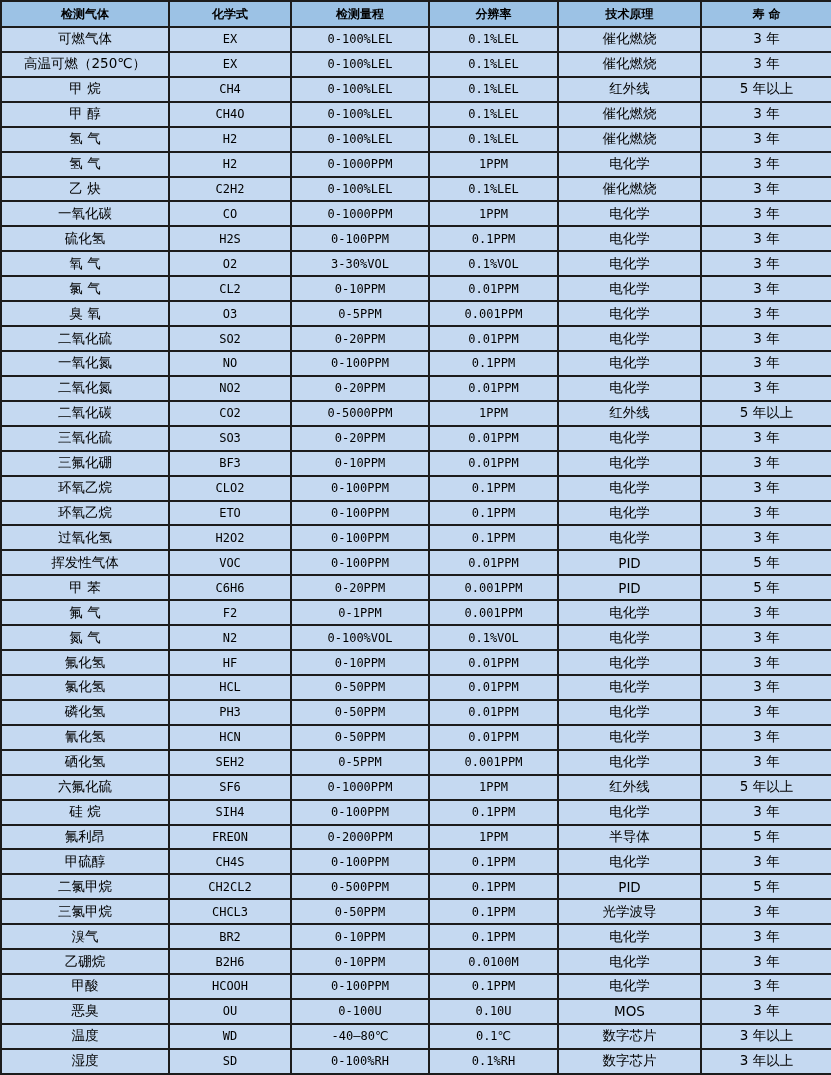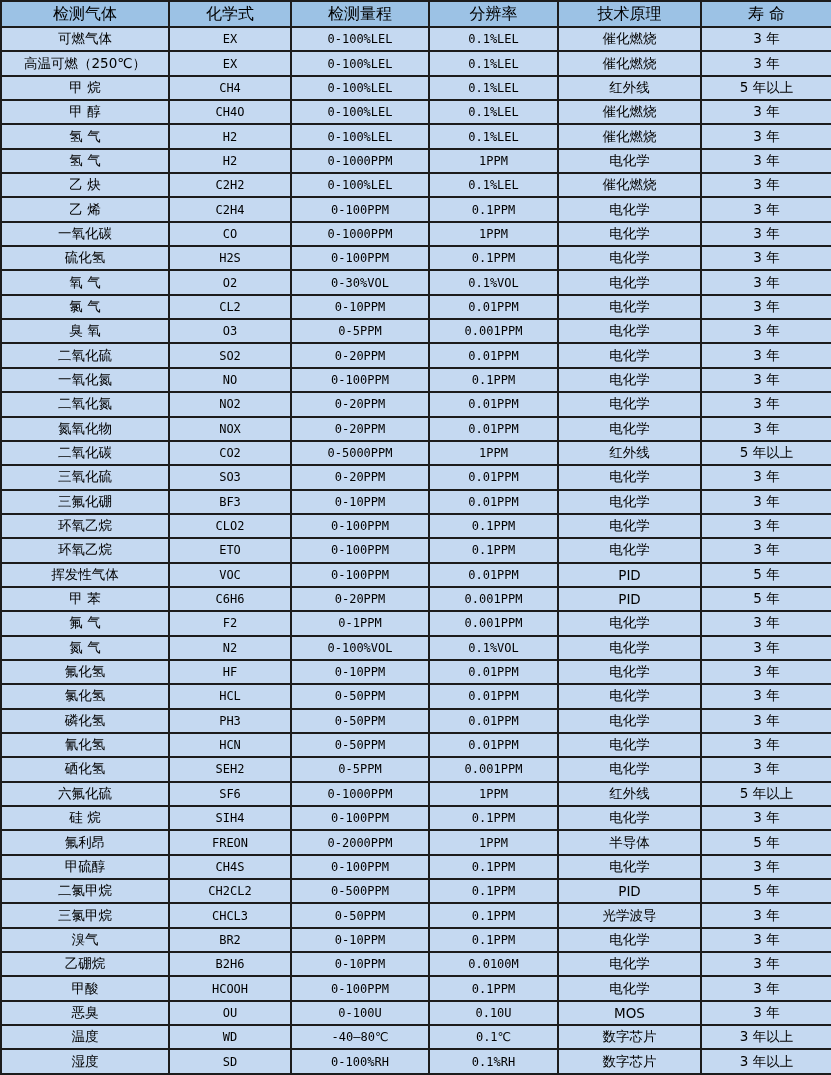--- a/index.html
+++ b/index.html
@@ -26,22 +26,22 @@
     text-align: center;
     vertical-align: middle;
     padding: 0 2px;
     overflow: hidden;
     white-space: nowrap;
     color: var(--text-color, #000000);
   }
   .spec-table th {
     background: var(--header-bg, #9cc2e5);
     font-family: "DejaVu Sans", sans-serif;
-    font-weight: normal;
-    font-size: 16px;
+    font-weight: bold;
+    font-size: 12px;
     height: 24px;
   }
   .spec-table td {
     font-family: "DejaVu Sans Mono", "DejaVu Sans", monospace;
     font-size: 12px;
     background: var(--row-bg, #c5d9f1);
   }
   .spec-table td.col-0,
   .spec-table td.col-4,
   .spec-table td.col-5 {
@@ -129,47 +129,39 @@
       </tr>
       <tr>
         <td class="col-0">乙 炔</td>
         <td class="col-1">C2H2</td>
         <td class="col-2">0-100%LEL</td>
         <td class="col-3">0.1%LEL</td>
         <td class="col-4">催化燃烧</td>
         <td class="col-5">3 年</td>
       </tr>
       <tr>
-        <td class="col-0">乙 烯</td>
-        <td class="col-1">C2H4</td>
-        <td class="col-2">0-100PPM</td>
-        <td class="col-3">0.1PPM</td>
-        <td class="col-4">电化学</td>
-        <td class="col-5">3 年</td>
-      </tr>
-      <tr>
         <td class="col-0">一氧化碳</td>
         <td class="col-1">CO</td>
         <td class="col-2">0-1000PPM</td>
         <td class="col-3">1PPM</td>
         <td class="col-4">电化学</td>
         <td class="col-5">3 年</td>
       </tr>
       <tr>
         <td class="col-0">硫化氢</td>
         <td class="col-1">H2S</td>
         <td class="col-2">0-100PPM</td>
         <td class="col-3">0.1PPM</td>
         <td class="col-4">电化学</td>
         <td class="col-5">3 年</td>
       </tr>
       <tr>
         <td class="col-0">氧 气</td>
         <td class="col-1">O2</td>
-        <td class="col-2">0-30%VOL</td>
+        <td class="col-2">3-30%VOL</td>
         <td class="col-3">0.1%VOL</td>
         <td class="col-4">电化学</td>
         <td class="col-5">3 年</td>
       </tr>
       <tr>
         <td class="col-0">氯 气</td>
         <td class="col-1">CL2</td>
         <td class="col-2">0-10PPM</td>
         <td class="col-3">0.01PPM</td>
         <td class="col-4">电化学</td>
@@ -195,28 +187,20 @@
         <td class="col-0">一氧化氮</td>
         <td class="col-1">NO</td>
         <td class="col-2">0-100PPM</td>
         <td class="col-3">0.1PPM</td>
         <td class="col-4">电化学</td>
         <td class="col-5">3 年</td>
       </tr>
       <tr>
         <td class="col-0">二氧化氮</td>
         <td class="col-1">NO2</td>
-        <td class="col-2">0-20PPM</td>
-        <td class="col-3">0.01PPM</td>
-        <td class="col-4">电化学</td>
-        <td class="col-5">3 年</td>
-      </tr>
-      <tr>
-        <td class="col-0">氮氧化物</td>
-        <td class="col-1">NOX</td>
         <td class="col-2">0-20PPM</td>
         <td class="col-3">0.01PPM</td>
         <td class="col-4">电化学</td>
         <td class="col-5">3 年</td>
       </tr>
       <tr>
         <td class="col-0">二氧化碳</td>
         <td class="col-1">CO2</td>
         <td class="col-2">0-5000PPM</td>
         <td class="col-3">1PPM</td>
@@ -249,20 +233,28 @@
       </tr>
       <tr>
         <td class="col-0">环氧乙烷</td>
         <td class="col-1">ETO</td>
         <td class="col-2">0-100PPM</td>
         <td class="col-3">0.1PPM</td>
         <td class="col-4">电化学</td>
         <td class="col-5">3 年</td>
       </tr>
       <tr>
+        <td class="col-0">过氧化氢</td>
+        <td class="col-1">H2O2</td>
+        <td class="col-2">0-100PPM</td>
+        <td class="col-3">0.1PPM</td>
+        <td class="col-4">电化学</td>
+        <td class="col-5">3 年</td>
+      </tr>
+      <tr>
         <td class="col-0">挥发性气体</td>
         <td class="col-1">VOC</td>
         <td class="col-2">0-100PPM</td>
         <td class="col-3">0.01PPM</td>
         <td class="col-4">PID</td>
         <td class="col-5">5 年</td>
       </tr>
       <tr>
         <td class="col-0">甲 苯</td>
         <td class="col-1">C6H6</td>

